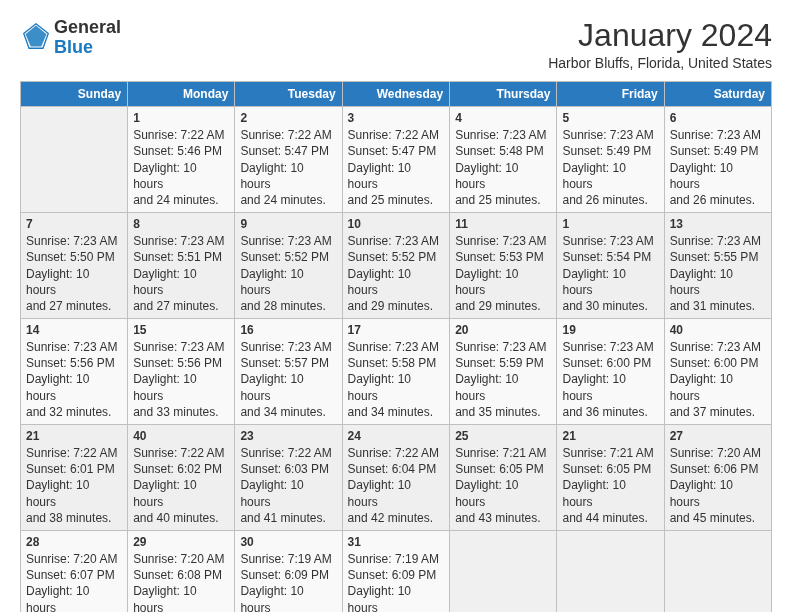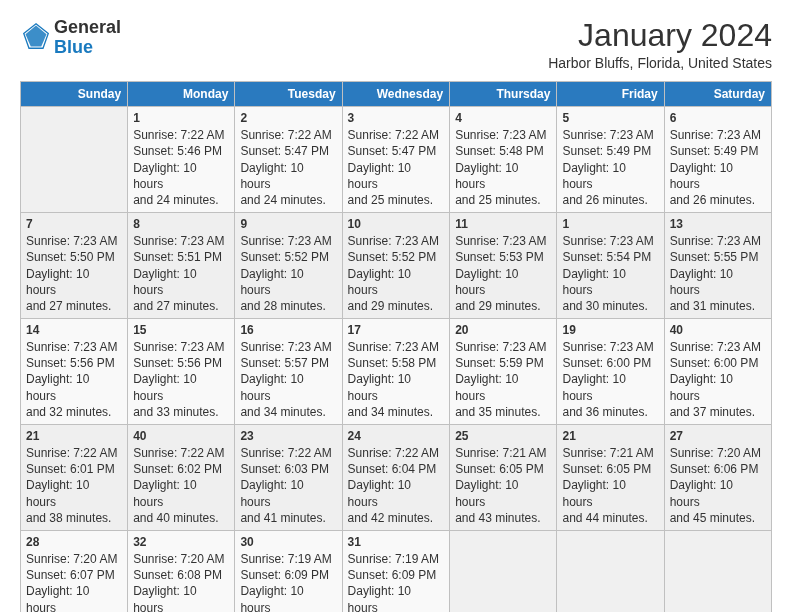--- a/index.html
+++ b/index.html
@@ -338,21 +338,21 @@
         </tr>
         <tr>
           <td>
             <span class="day-num">28</span>
             <div class="day-info" style="white-space: pre-line;">Sunrise: 7:20 AM
 Sunset: 6:07 PM
 Daylight: 10 hours
 and 46 minutes.</div>
           </td>
           <td>
-            <span class="day-num">32</span>
+            <span class="day-num">29</span>
             <div class="day-info" style="white-space: pre-line;">Sunrise: 7:20 AM
 Sunset: 6:08 PM
 Daylight: 10 hours
 and 48 minutes.</div>
           </td>
           <td>
             <span class="day-num">30</span>
             <div class="day-info" style="white-space: pre-line;">Sunrise: 7:19 AM
 Sunset: 6:09 PM
 Daylight: 10 hours

